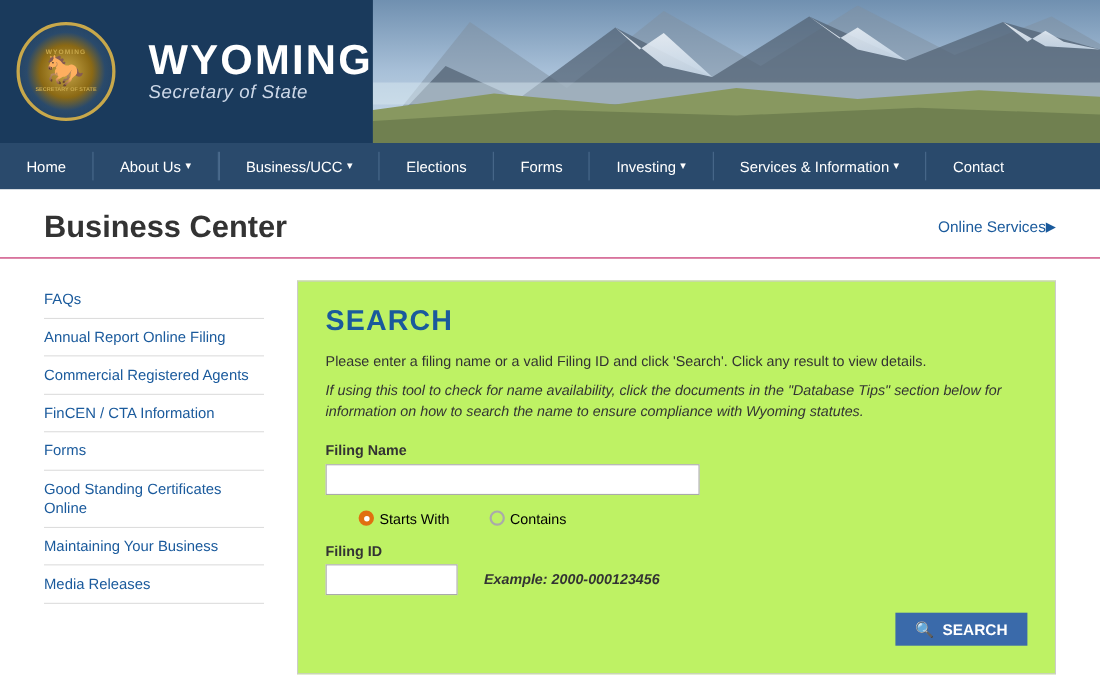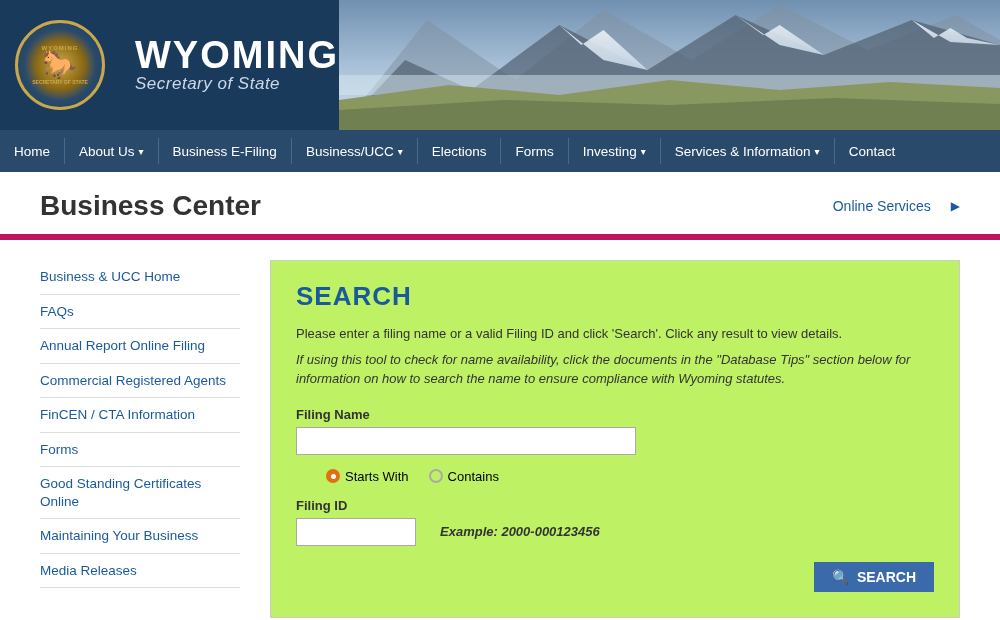--- a/index.html
+++ b/index.html
@@ -97,21 +97,21 @@
     
     .nav {
       background: #2a4a6c;
       height: 42px;
       display: flex;
       align-items: stretch;
     }
     .nav-item {
       display: flex;
       align-items: center;
-      padding: 0 14px;
+      padding: 0 24px;
       color: #fff;
       font-size: 13.5px;
       cursor: pointer;
       white-space: nowrap;
       text-decoration: none;
       position: relative;
     }
     .nav-item .arrow {
       margin-left: 4px;
       font-size: 10px;
@@ -119,34 +119,34 @@
     .nav-divider {
       width: 1px;
       background: #4a6a8c;
       margin: 8px 0;
     }
     .page-header {
       display: flex;
       align-items: center;
       justify-content: space-between;
       padding: 18px 40px 12px 40px;
-      border-bottom: 6px solid #be185d;
+      border-bottom: 1px solid #be185d;
     }
     .page-title {
       font-size: 28px;
       font-weight: bold;
       color: #333;
     }
     .online-services-link {
       color: #1a5a9c;
       font-size: 14px;
       cursor: pointer;
       display: flex;
       align-items: center;
-      gap: 20px;
+      gap: 0;
     }
     .online-services-link .arrow-right {
       font-size: 12px;
     }
 
     
     .main-layout {
       display: flex;
       padding: 20px 40px;
       gap: 30px;
@@ -208,21 +208,21 @@
       width: 340px;
       height: 28px;
       border: 1px solid #aaa;
       padding: 3px 6px;
       font-size: 13px;
       background: #fff;
     }
     .radio-group {
       display: flex;
       align-items: center;
-      gap: 20px;
+      gap: 36px;
       margin-bottom: 14px;
       margin-left: 30px;
     }
     .radio-option {
       display: flex;
       align-items: center;
       gap: 5px;
       font-size: 13px;
       cursor: pointer;
     }
@@ -333,21 +333,20 @@
       <polygon points="0,130 0,110 150,100 300,105 450,98 600,104 600,130" fill="#708050"></polygon>
     </svg>
   </div>
 </div>
 
 <nav class="nav">
   <div class="nav-item">Home</div>
   <div class="nav-divider"></div>
   <div class="nav-item">About Us <span class="arrow">▾</span></div>
   <div class="nav-divider"></div>
-  <div class="nav-item">Business E-Filing</div>
   <div class="nav-divider"></div>
   <div class="nav-item">Business/UCC <span class="arrow">▾</span></div>
   <div class="nav-divider"></div>
   <div class="nav-item">Elections</div>
   <div class="nav-divider"></div>
   <div class="nav-item">Forms</div>
   <div class="nav-divider"></div>
   <div class="nav-item">Investing <span class="arrow">▾</span></div>
   <div class="nav-divider"></div>
   <div class="nav-item">Services &amp; Information <span class="arrow">▾</span></div>
@@ -359,21 +358,20 @@
   <h1 class="page-title">Business Center</h1>
   <div class="online-services-link">
     <span>Online Services</span>
     <span class="arrow-right">▶</span>
   </div>
 </div>
 
 <div class="main-layout">
 
   <div class="sidebar">
-    <div class="sidebar-item">Business &amp; UCC Home</div>
     <div class="sidebar-item">FAQs</div>
     <div class="sidebar-item">Annual Report Online Filing</div>
     <div class="sidebar-item">Commercial Registered Agents</div>
     <div class="sidebar-item">FinCEN / CTA Information</div>
     <div class="sidebar-item">Forms</div>
     <div class="sidebar-item">Good Standing Certificates Online</div>
     <div class="sidebar-item">Maintaining Your Business</div>
     <div class="sidebar-item">Media Releases</div>
   </div>
 

